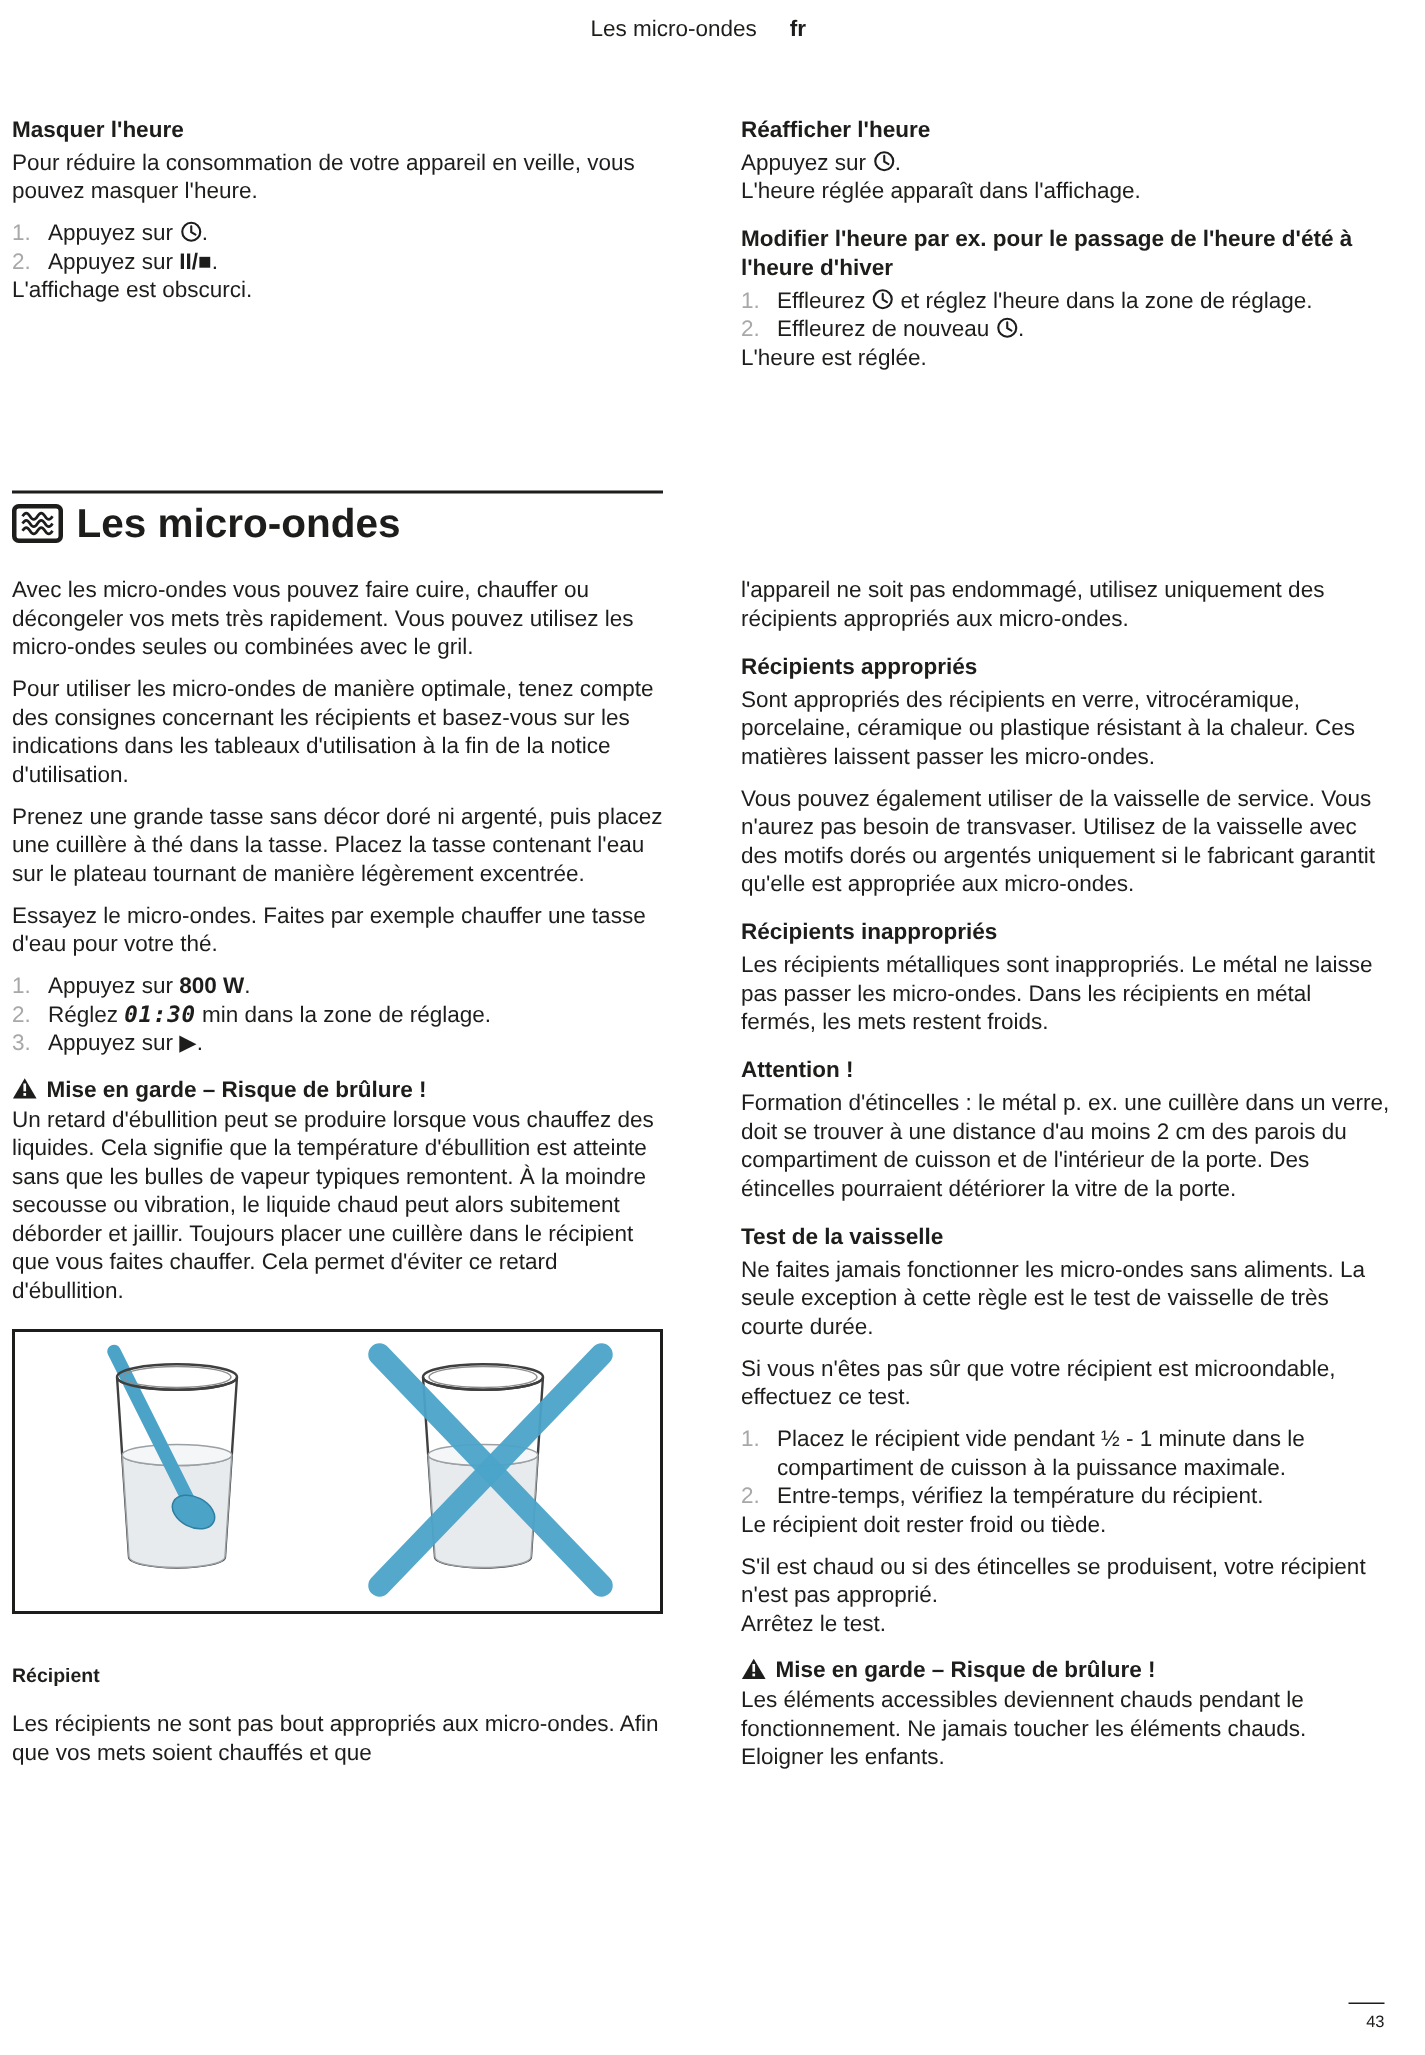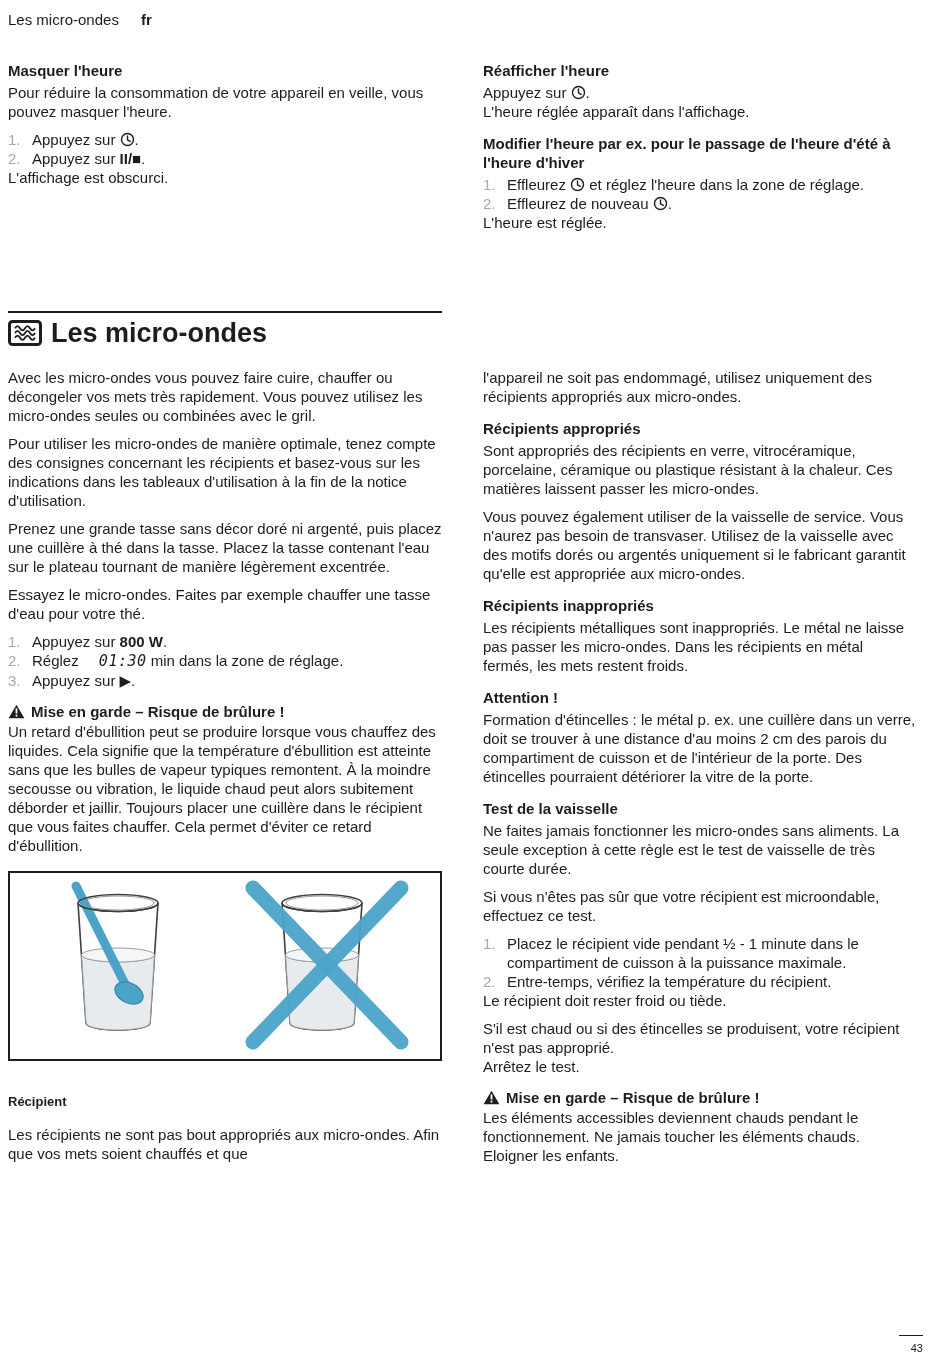--- a/index.html
+++ b/index.html
@@ -1,32 +1,32 @@
 <!DOCTYPE html>
 <html lang="fr"><head>
 <meta charset="utf-8">
 <style>
   html,body{margin:0;padding:0;background:#ffffff;}
   .page{position:relative;width:950px;height:1370px;background:#fff;color:#1d1d1b;
     font-family:"Liberation Sans","DejaVu Sans",sans-serif;font-size:15px;line-height:19px;
     padding:10px 27px 0 8px;box-sizing:border-box;overflow:hidden;}
-  .page-header{text-align:left;font-size:15px;margin-bottom:32px;}
+  .page-header{text-align:center;font-size:15px;margin-bottom:48px;}
   .ph-lang{font-weight:bold;margin-left:22px;}
-  .cols{display:flex;gap:41px;align-items:flex-start;}
+  .cols{display:flex;gap:52px;align-items:flex-start;}
   .col{width:434px;flex:0 0 434px;}
   .col > :first-child{margin-top:0;}
   h3.sub{font-size:15px;line-height:19px;font-weight:bold;margin:13px 0 3px;}
   p{margin:0 0 9px;}
   p.nogap{margin-bottom:0;}
   .steps{margin:0;}
   .step{display:flex;}
   .step-num{flex:0 0 24px;color:#a8a8a8;}
   .step-body{flex:1;}
   b.key{font-weight:bold;}
-  .digital{font-family:"DejaVu Sans Mono",monospace;font-style:italic;font-weight:normal;letter-spacing:.5px;margin-left:16px;}
+  .digital{font-family:"DejaVu Sans Mono",monospace;font-style:italic;font-weight:bold;letter-spacing:.5px;}
   .inline-icon{width:15px;height:15px;vertical-align:-2px;}
   .warn-icon{width:17px;height:15px;vertical-align:-2px;margin-right:6px;}
   .warning{margin:12px 0 9px;}
   .warning-title{font-weight:bold;margin:0 0 1px;}
   .warning p{margin:0;}
   .section-head{width:434px;border-top:2px solid #1d1d1b;margin:70px 0 20px;padding-top:5px;}
   .section-head h1{display:flex;align-items:center;gap:9px;font-size:27px;line-height:30px;margin:0;font-weight:bold;}
   .mw-icon{width:34px;height:26px;flex:0 0 34px;}
   .figure{width:434px;height:190px;border:2px solid #1d1d1b;margin:16px 0 0;box-sizing:border-box;background:#fff;overflow:hidden;}
   .fig-svg{display:block;width:430px;height:186px;}

